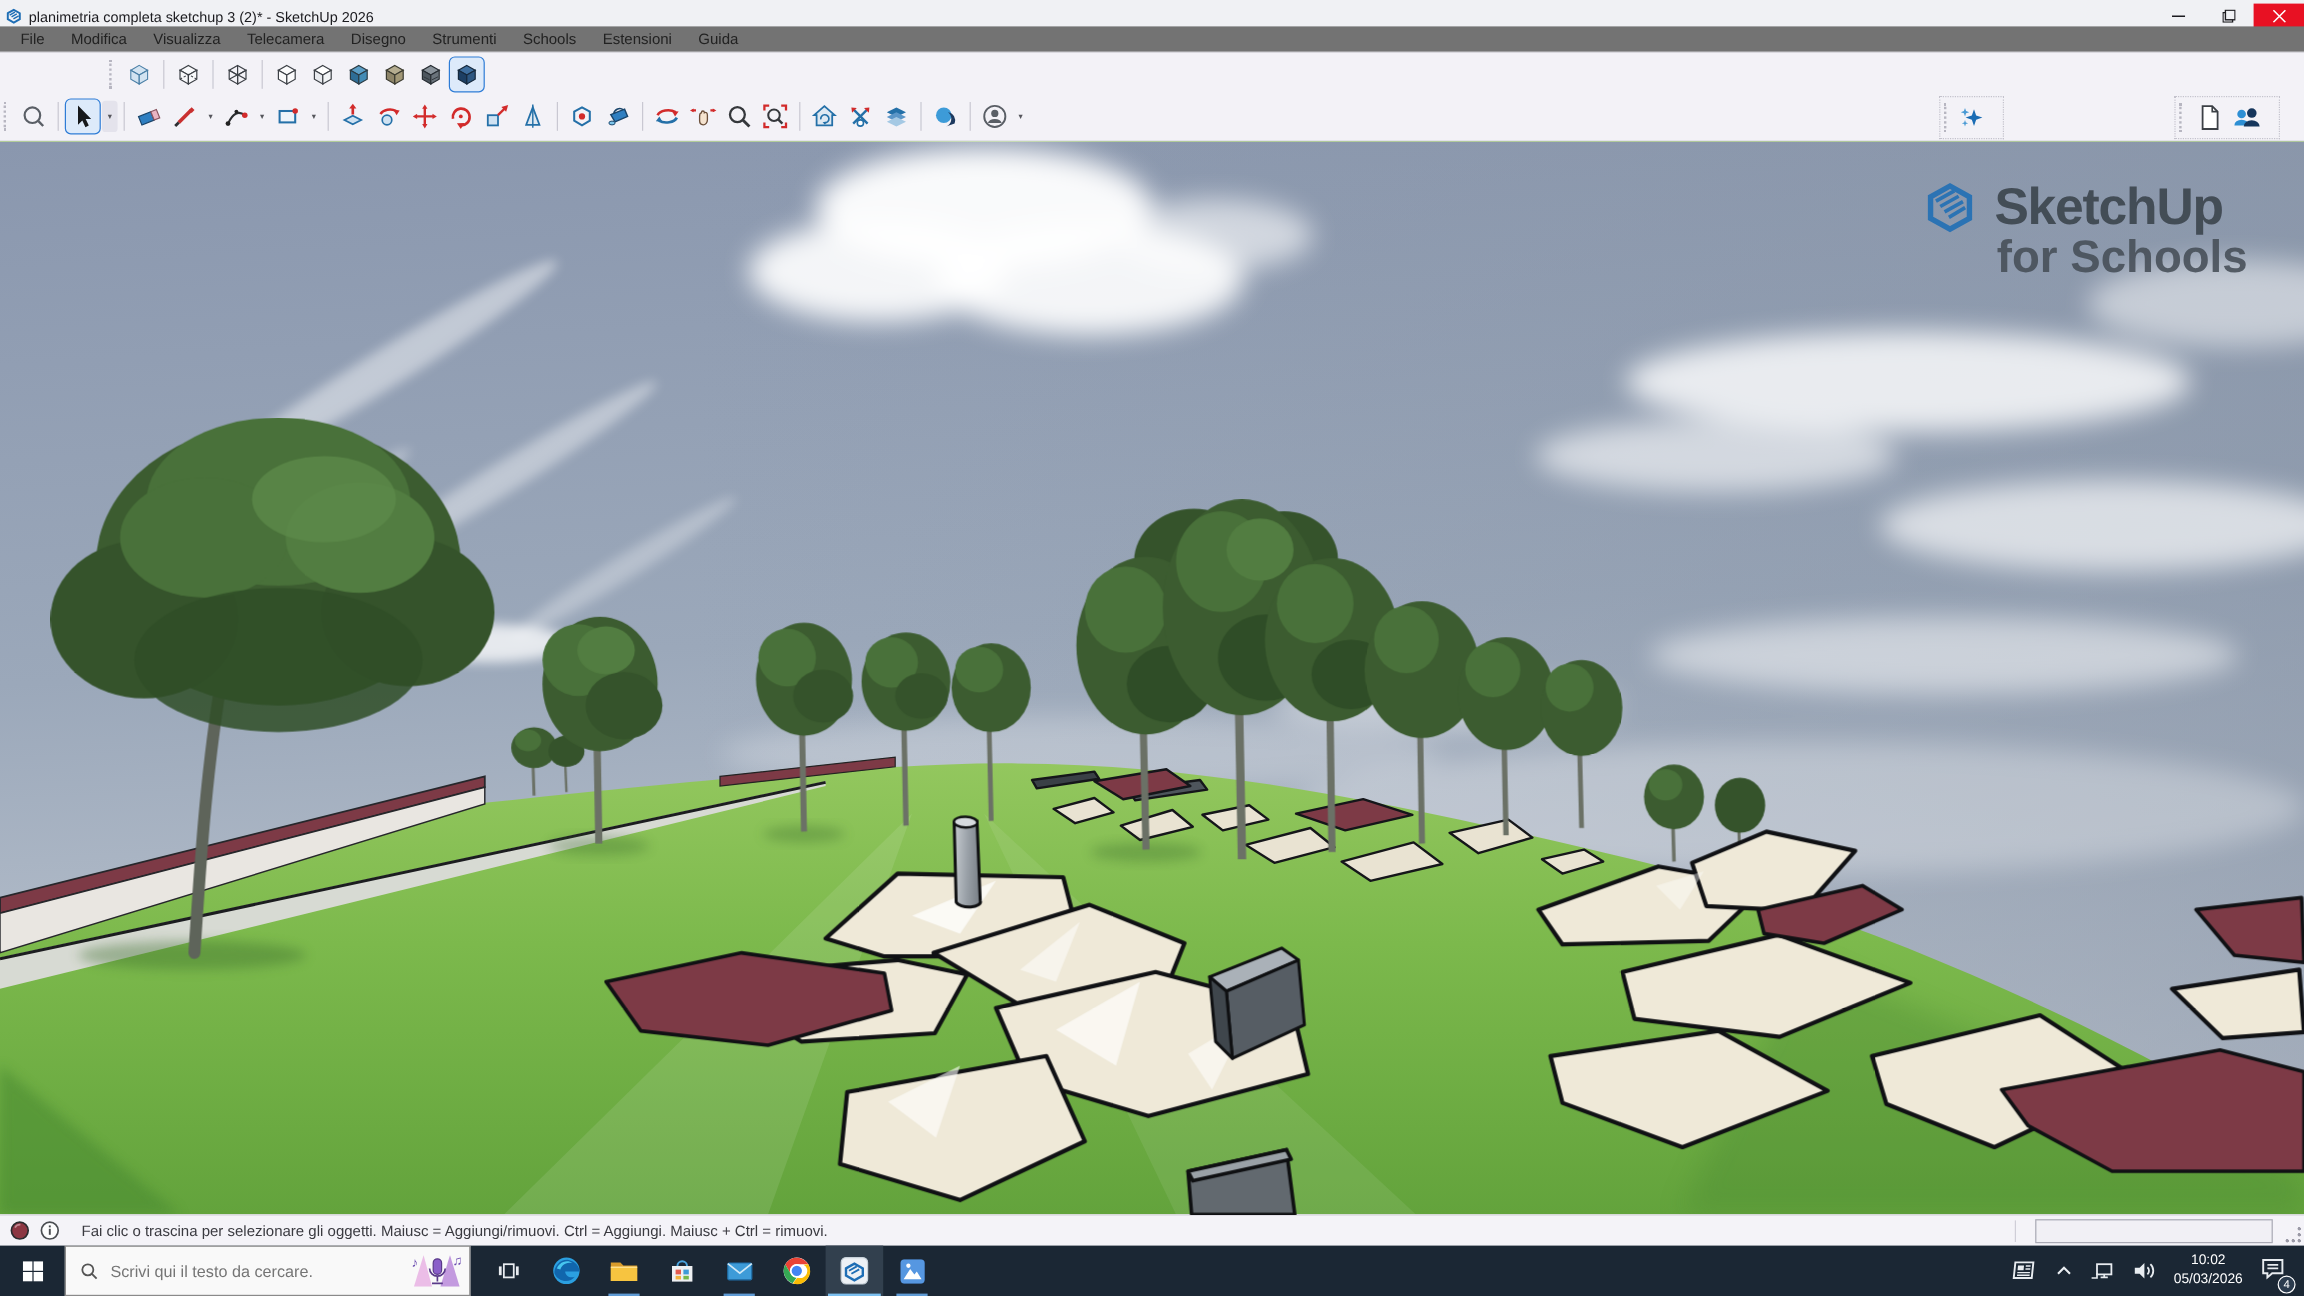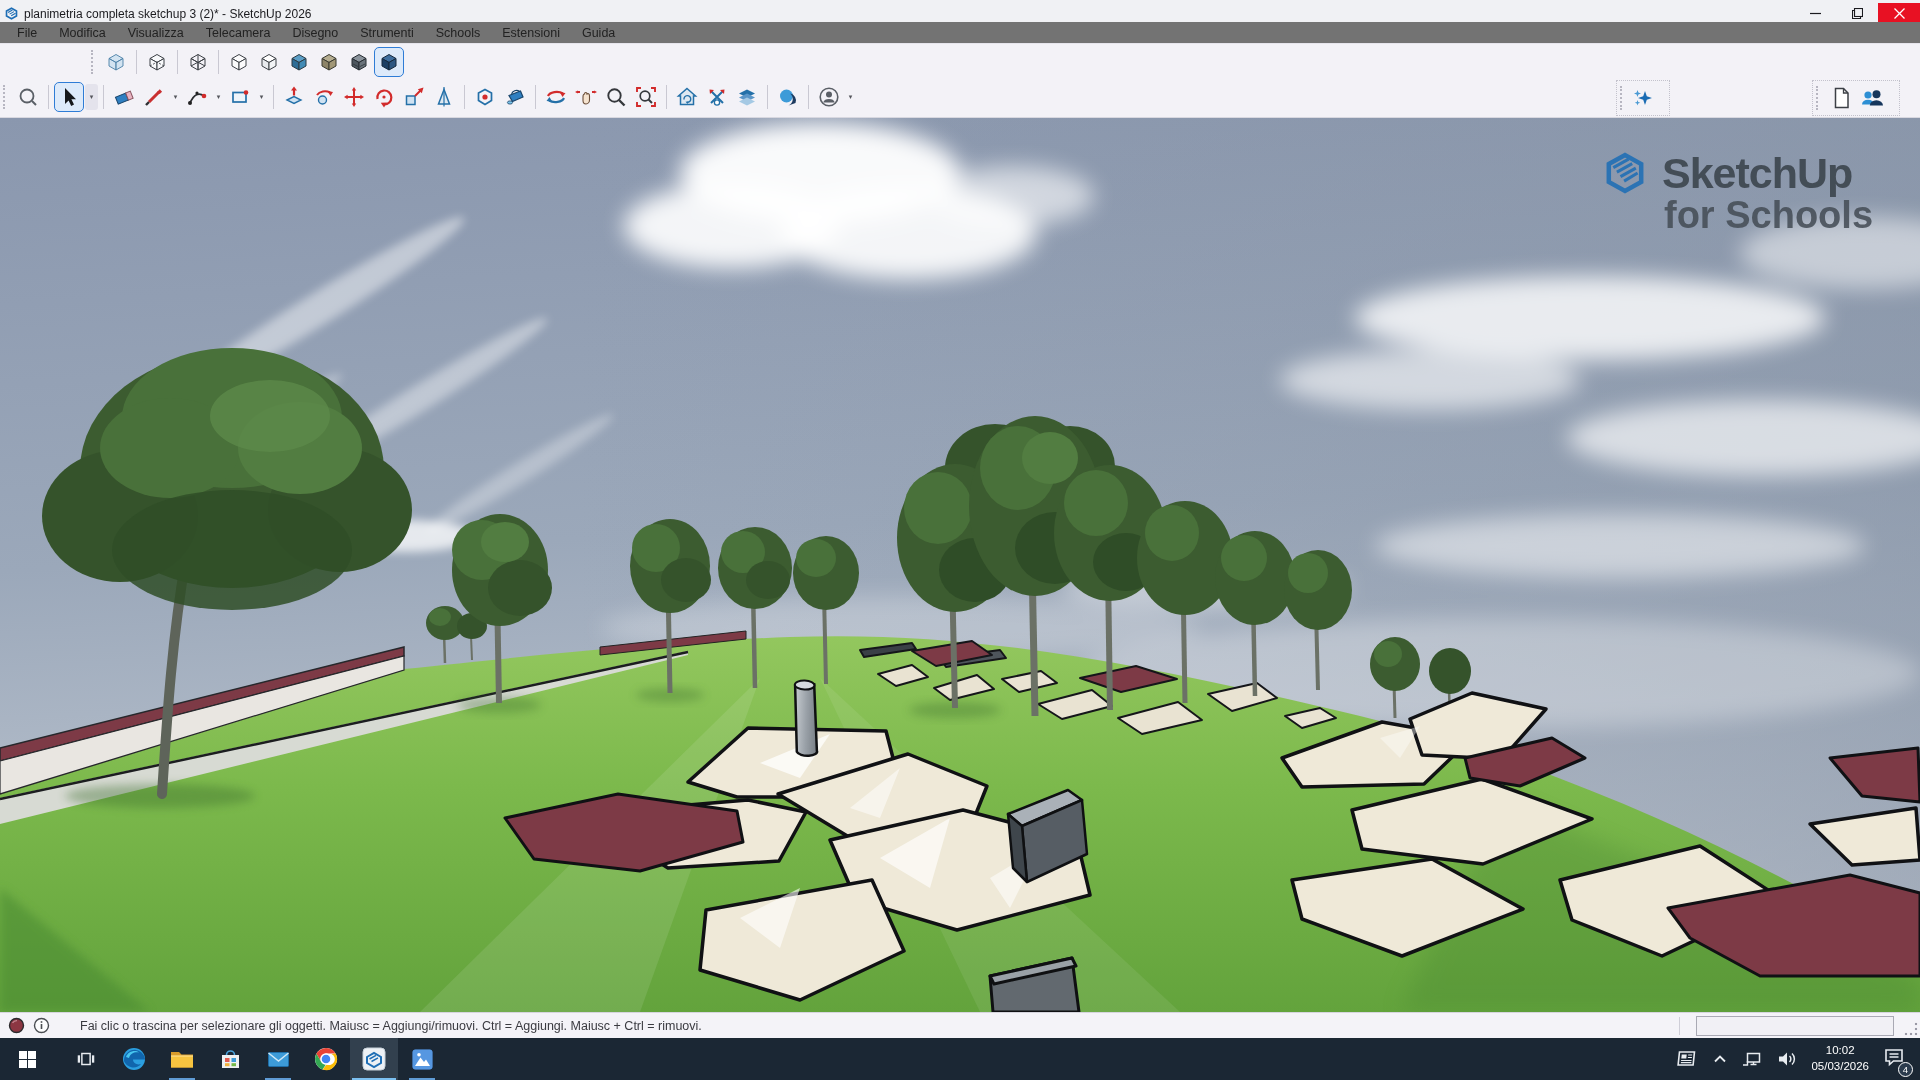--- a/index.html
+++ b/index.html
@@ -41,21 +41,21 @@
   .viewport svg.scene { position:absolute; left:0; top:0; width:1920px; height:894px; display:block; }
   .watermark { position:absolute; left:1598px; top:28px; width:300px; opacity:.88; }
   .wm-row { display:flex; align-items:center; gap:10px; }
   .wm-title { font-size:43px; font-weight:bold; color:#3a424b; letter-spacing:-1px; }
   .wm-sub { font-size:38px; font-weight:bold; color:#464e57; margin-left:66px; margin-top:-6px; letter-spacing:0px; }
 
   
   .statusbar { position:absolute; left:0; top:1012px; width:1920px; height:26px; background:#f4f3f8;
     border-top:1px solid #d6d5de; display:flex; align-items:center; }
   .sicon { margin-left:8px; display:flex; align-items:center; }
-  .smsg { font-size:12.5px; color:#3a3a40; margin-left:30px; }
+  .smsg { font-size:12.5px; color:#3a3a40; margin-left:18px; }
   .mspacer { flex:1; }
   .msep { width:1px; height:18px; background:#cfced8; margin-right:16px; }
   .measure { width:198px; height:20px; background:#f1f0f5; border:1px solid #a9a9b4; margin-right:26px; }
   .sgrip { position:absolute; right:2px; bottom:2px; width:14px; height:14px;
     background:
       radial-gradient(circle at 12px 12px, #9a99a6 1.2px, transparent 1.6px),
       radial-gradient(circle at 12px 7px,  #9a99a6 1.2px, transparent 1.6px),
       radial-gradient(circle at 7px 12px,  #9a99a6 1.2px, transparent 1.6px),
       radial-gradient(circle at 12px 2px,  #9a99a6 1.2px, transparent 1.6px),
       radial-gradient(circle at 2px 12px,  #9a99a6 1.2px, transparent 1.6px);
@@ -663,20 +663,36 @@
 
   <div class="taskbar">
     <div class="tstart">
       <svg width="17" height="17" viewBox="0 0 17 17">
           <rect x="0" y="0" width="8" height="8" fill="#ffffff"></rect>
           <rect x="9" y="0" width="8" height="8" fill="#ffffff"></rect>
           <rect x="0" y="9" width="8" height="8" fill="#ffffff"></rect>
           <rect x="9" y="9" width="8" height="8" fill="#ffffff"></rect>
         </svg>
     </div>
+    <div class="tsearch">
+      <svg width="15" height="15" viewBox="0 0 15 15">
+          <circle cx="6.2" cy="6.2" r="4.6" fill="none" stroke="#555" stroke-width="1.5"></circle>
+          <path d="M9.6,9.6 L13.5,13.5" stroke="#555" stroke-width="1.6"></path>
+        </svg>
+      <input placeholder="Scrivi qui il testo da cercare." style="">
+      <svg width="46" height="30" viewBox="0 0 46 30">
+        <polygon points="12,2 19,28 4,28" fill="#e6a8e0" opacity="0.75"></polygon>
+        <polygon points="34,2 42,28 26,28" fill="#b07ad6" opacity="0.75"></polygon>
+        <rect x="20" y="5" width="7" height="13" rx="3.5" fill="#8a5fc9" stroke="#5a3a8a" stroke-width="1"></rect>
+        <path d="M17,13 a6.5,6.5 0 0 0 13,0" stroke="#5a3a8a" stroke-width="1.4" fill="none"></path>
+        <path d="M23.5,20 V24 M19,25.5 H28" stroke="#5a3a8a" stroke-width="1.4"></path>
+        <text x="2" y="12" font-size="11" fill="#6a4ab0">♪</text>
+        <text x="36" y="10" font-size="11" fill="#6a4ab0">♫</text>
+      </svg>
+    </div>
     <div class="tslot" style="margin-left:8px;">
       <svg width="22" height="22" viewBox="0 0 24 24">
           <rect x="7.5" y="6" width="9" height="12" fill="none" stroke="#e8ecf0" stroke-width="1.6"></rect>
           <rect x="3" y="8" width="2.5" height="8" fill="#e8ecf0"></rect>
           <rect x="18.5" y="8" width="2.5" height="8" fill="#e8ecf0"></rect>
         </svg>
     </div>
     <div class="tslot">
       <svg width="26" height="26" viewBox="0 0 26 26">
           <circle cx="13" cy="13" r="11" fill="#2b9fe0"></circle>

